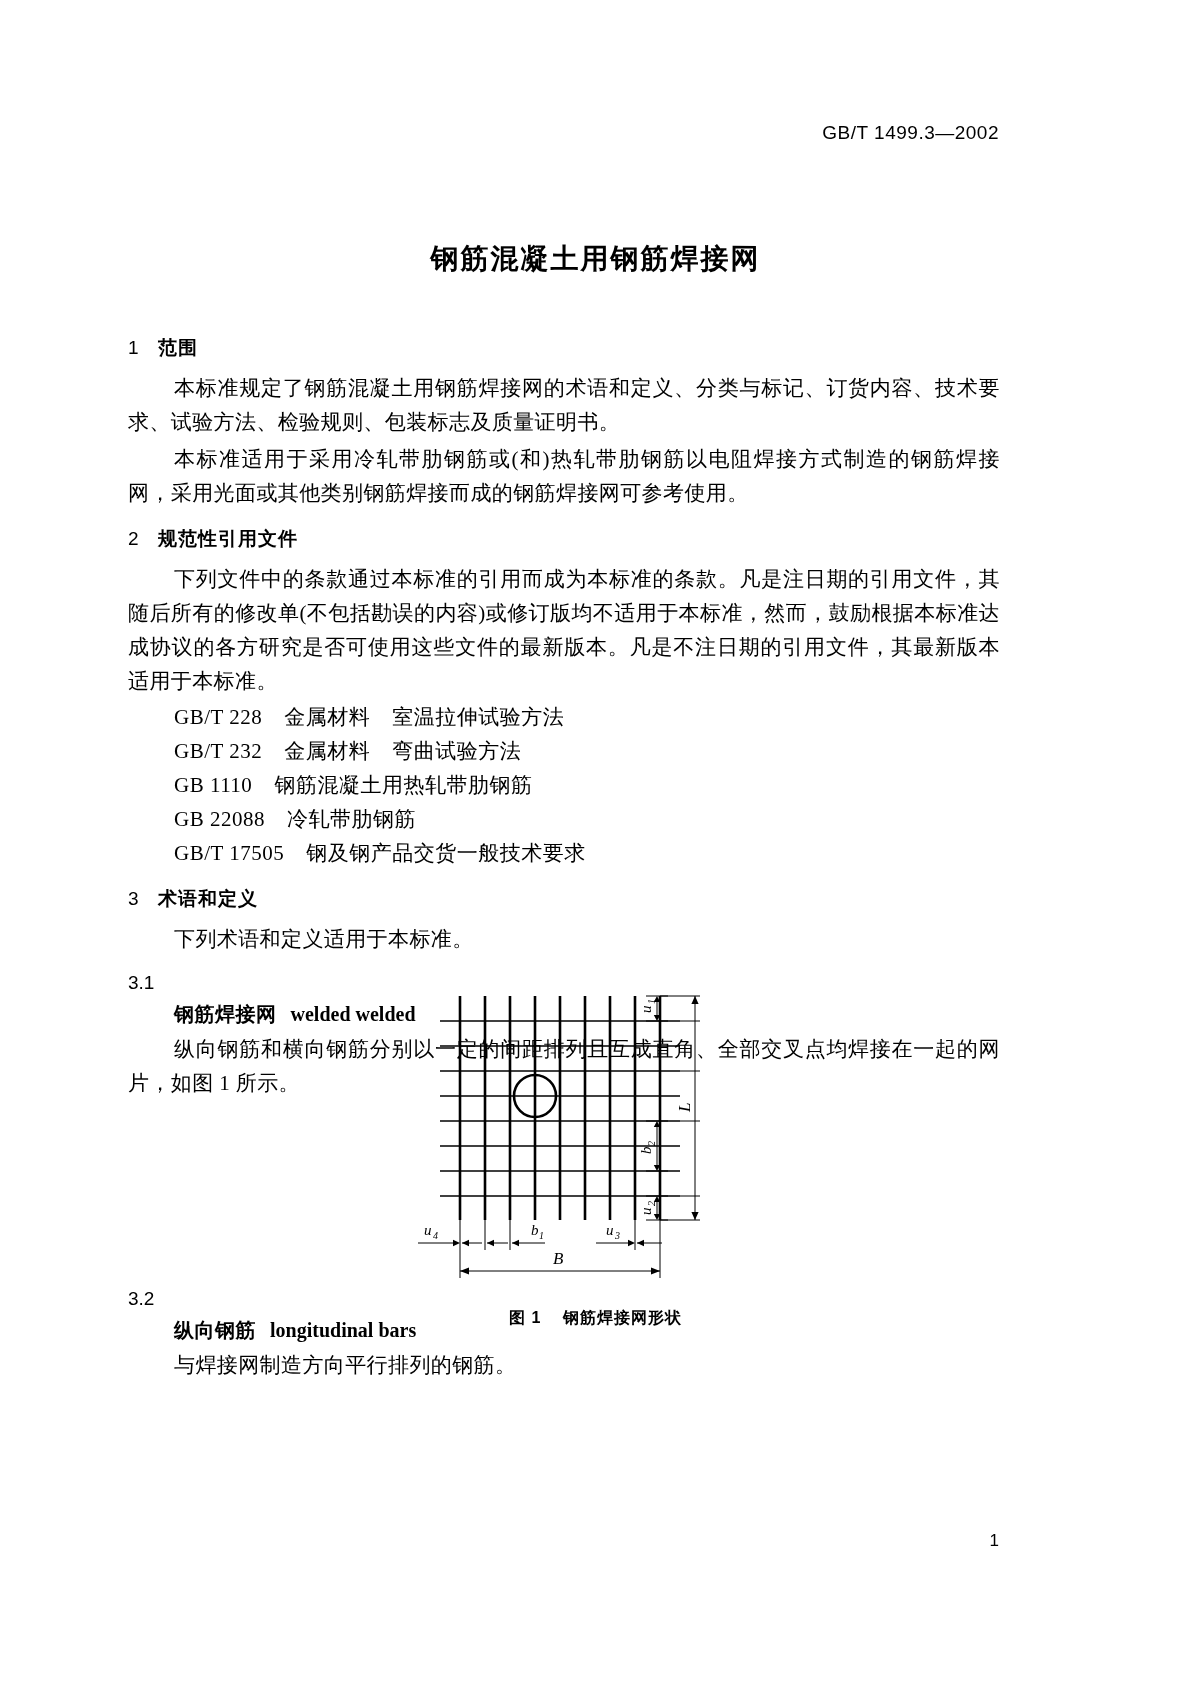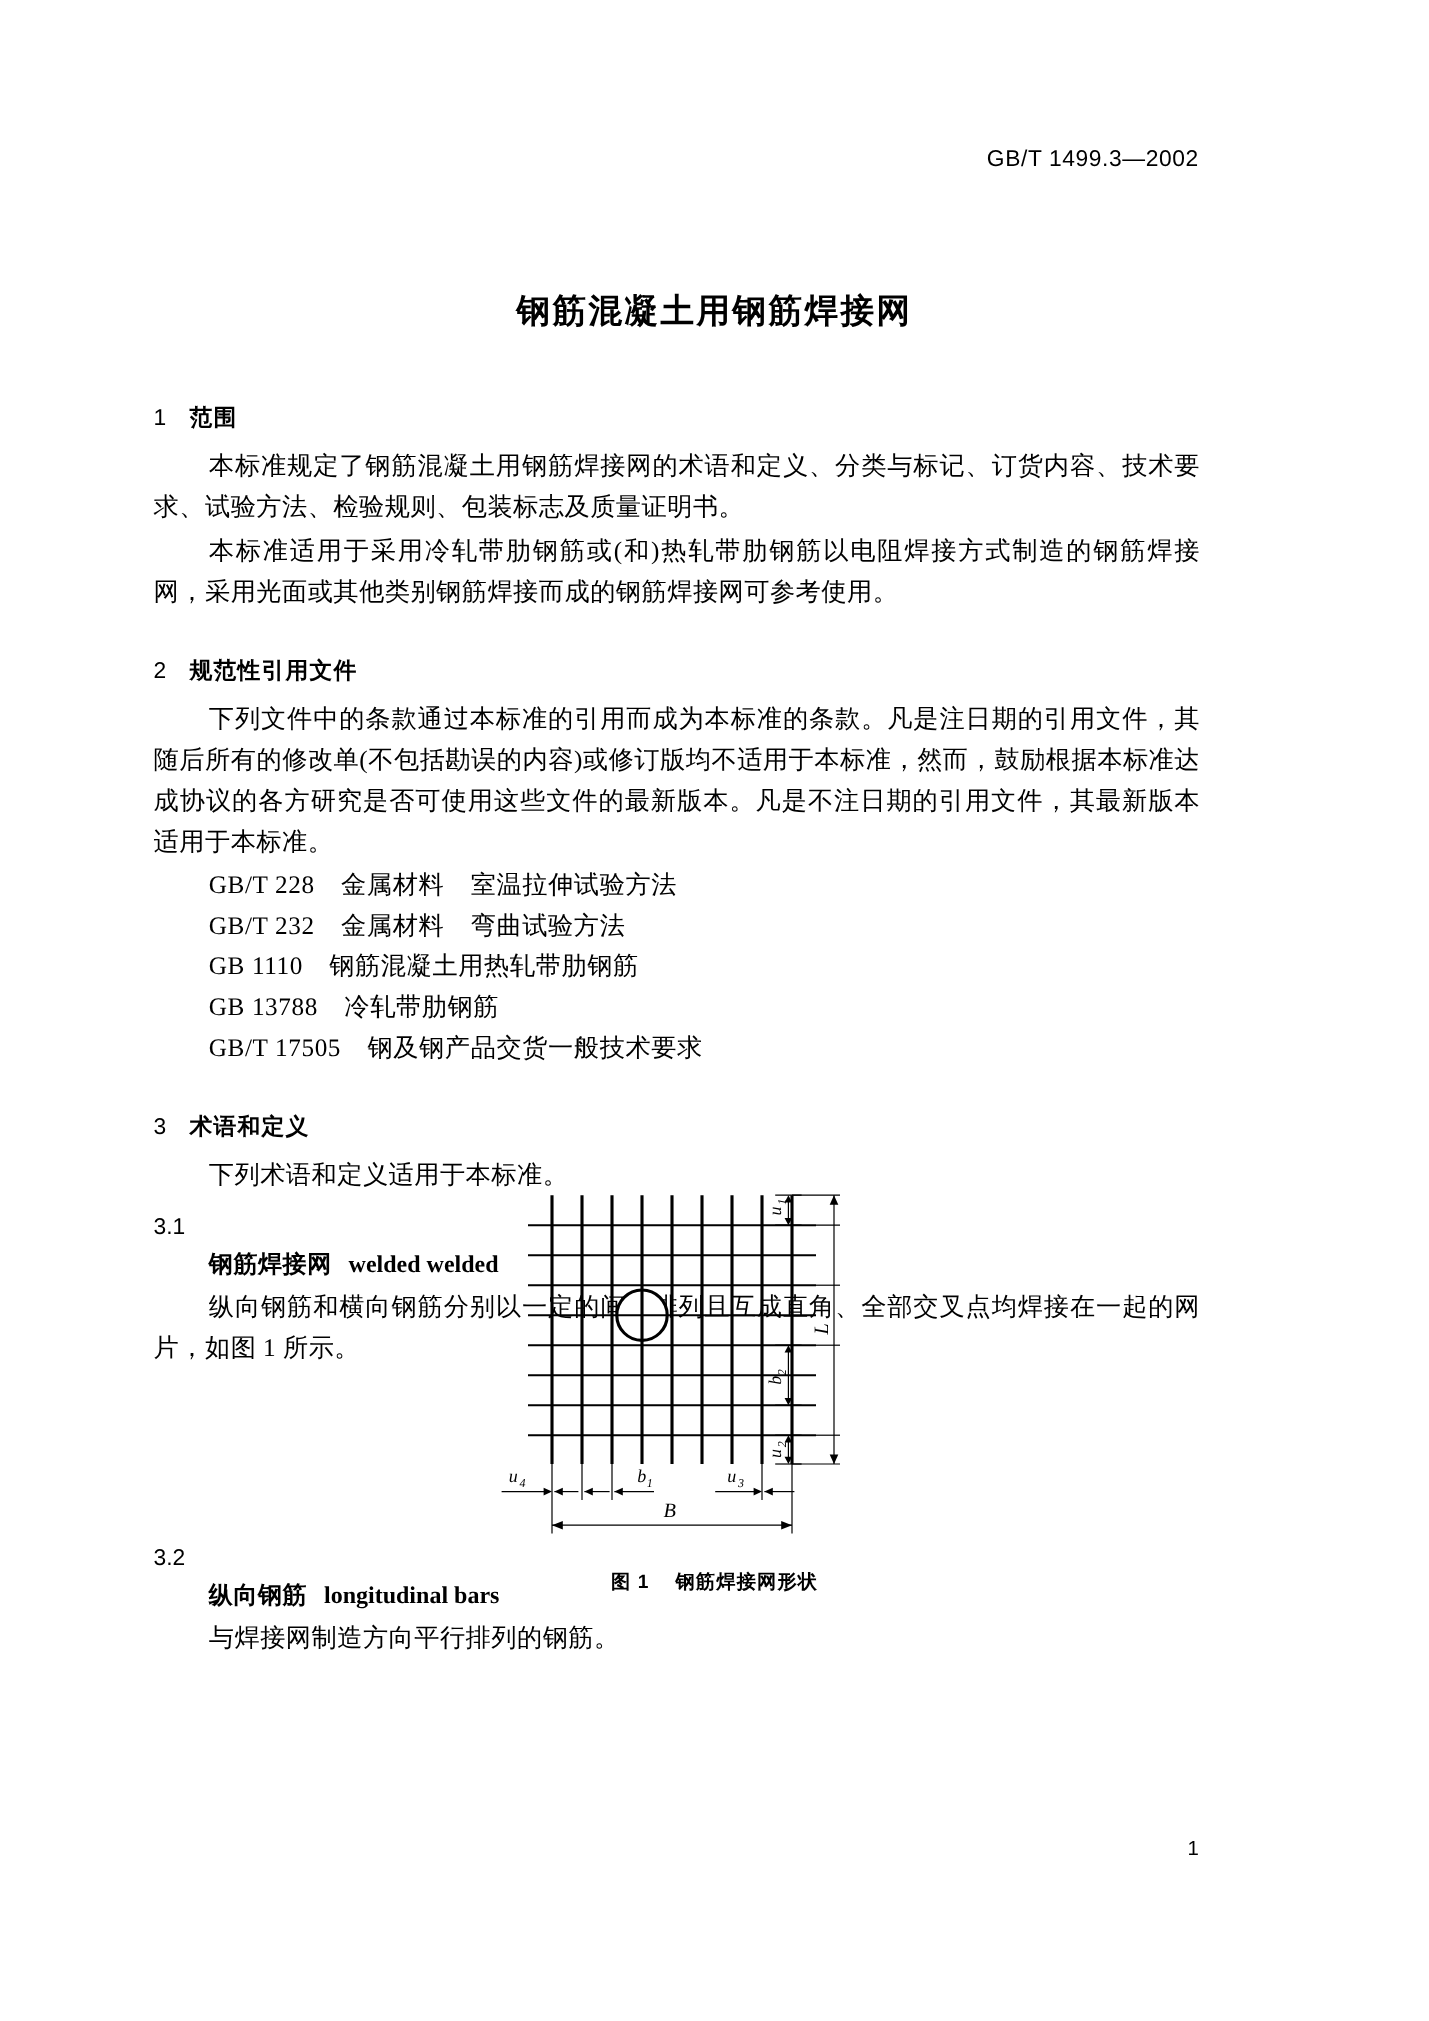--- a/index.html
+++ b/index.html
@@ -54,21 +54,21 @@
     font-family: "Liberation Sans", sans-serif;
     font-weight: bold;
     font-size: 19px;
     letter-spacing: 1px;
   }
   h2.clause .num {
     font-weight: normal;
     display: inline-block;
     min-width: 30px;
   }
-  h2.clause.spaced { margin-top: 36px; }
+  h2.clause.spaced { margin-top: 16px; }
 
   .subclause-num {
     margin: 16px 0 4px 0;
     font-family: "Liberation Sans", sans-serif;
     font-size: 19px;
   }
 
   p.para {
     margin: 0 0 3px 0;
     font-size: 21px;
@@ -181,21 +181,21 @@
       <li>
         <span class="code">GB/T 228</span><span class="cn">金属材料</span><span class="cn2">室温拉伸试验方法</span>
       </li>
       <li>
         <span class="code">GB/T 232</span><span class="cn">金属材料</span><span class="cn2">弯曲试验方法</span>
       </li>
       <li>
         <span class="code">GB 1110</span><span class="cn">钢筋混凝土用热轧带肋钢筋</span>
       </li>
       <li>
-        <span class="code">GB 13788</span><span class="cn">冷轧带肋钢筋</span>
+        <span class="code">GB 22088</span><span class="cn">冷轧带肋钢筋</span>
       </li>
       <li>
         <span class="code">GB/T 17505</span><span class="cn">钢及钢产品交货一般技术要求</span>
       </li>
     </ul>
 
     <h2 class="clause spaced">
       <span class="num">3</span><span>术语和定义</span>
     </h2>
     <p class="para tight">下列术语和定义适用于本标准。</p>

